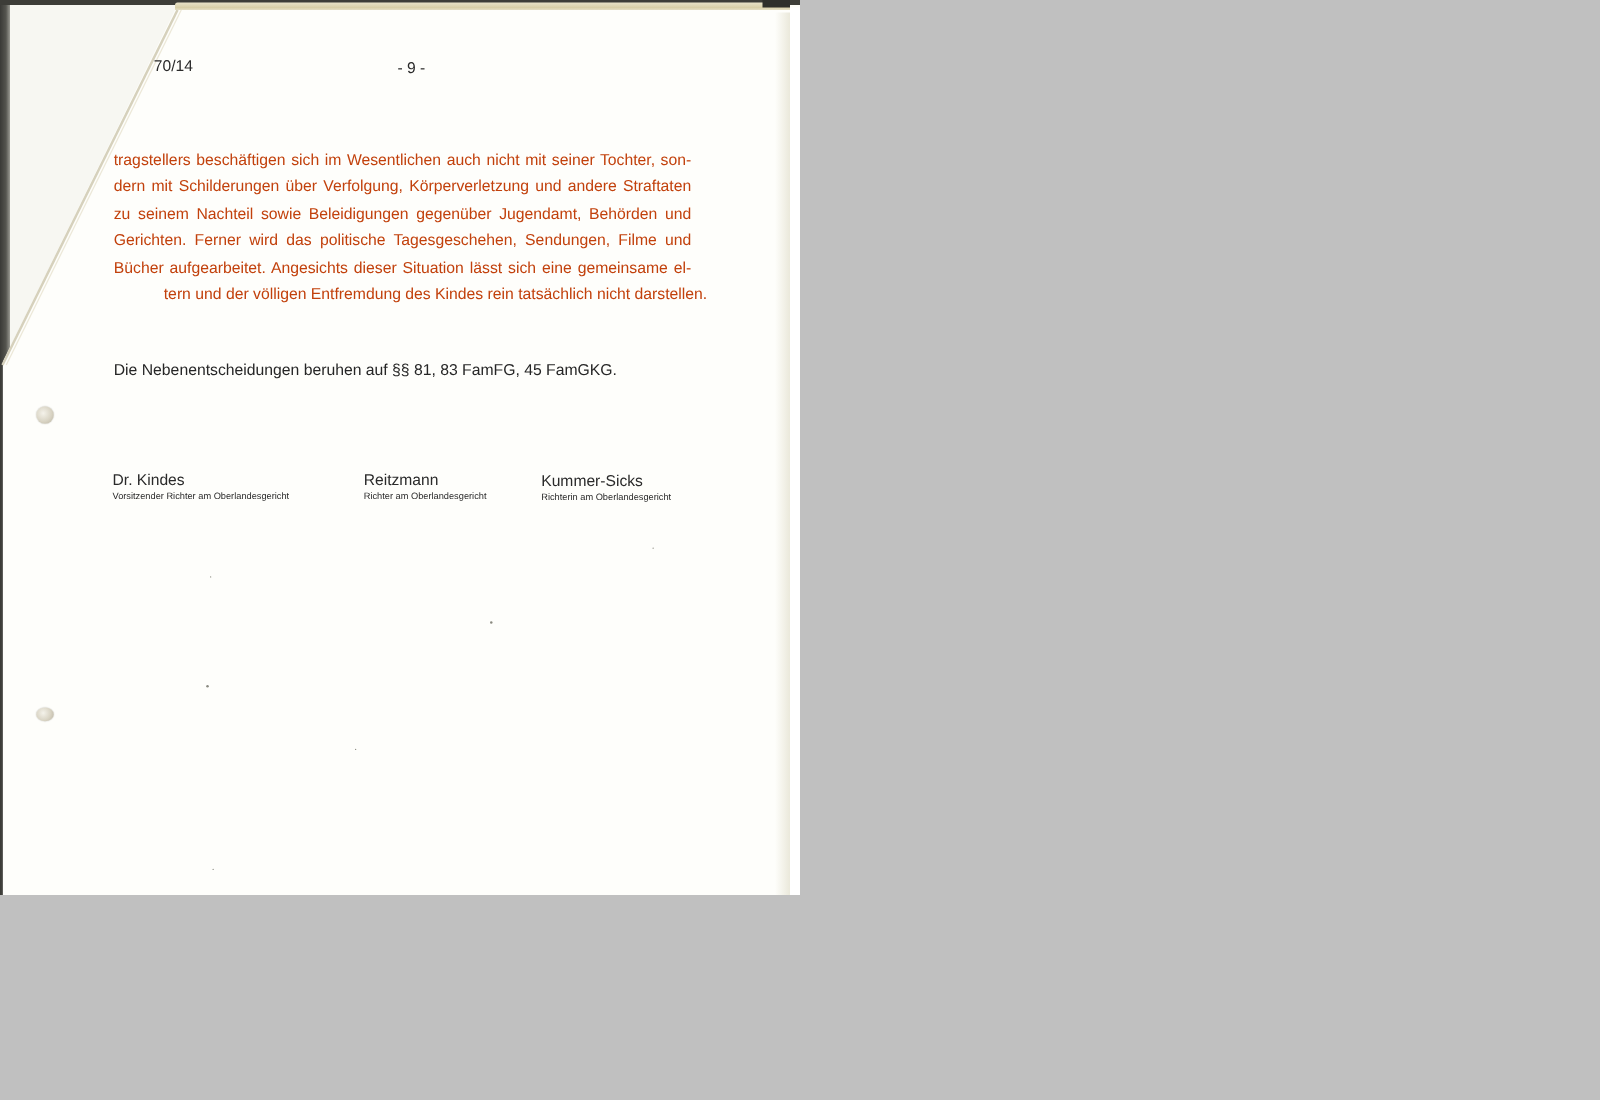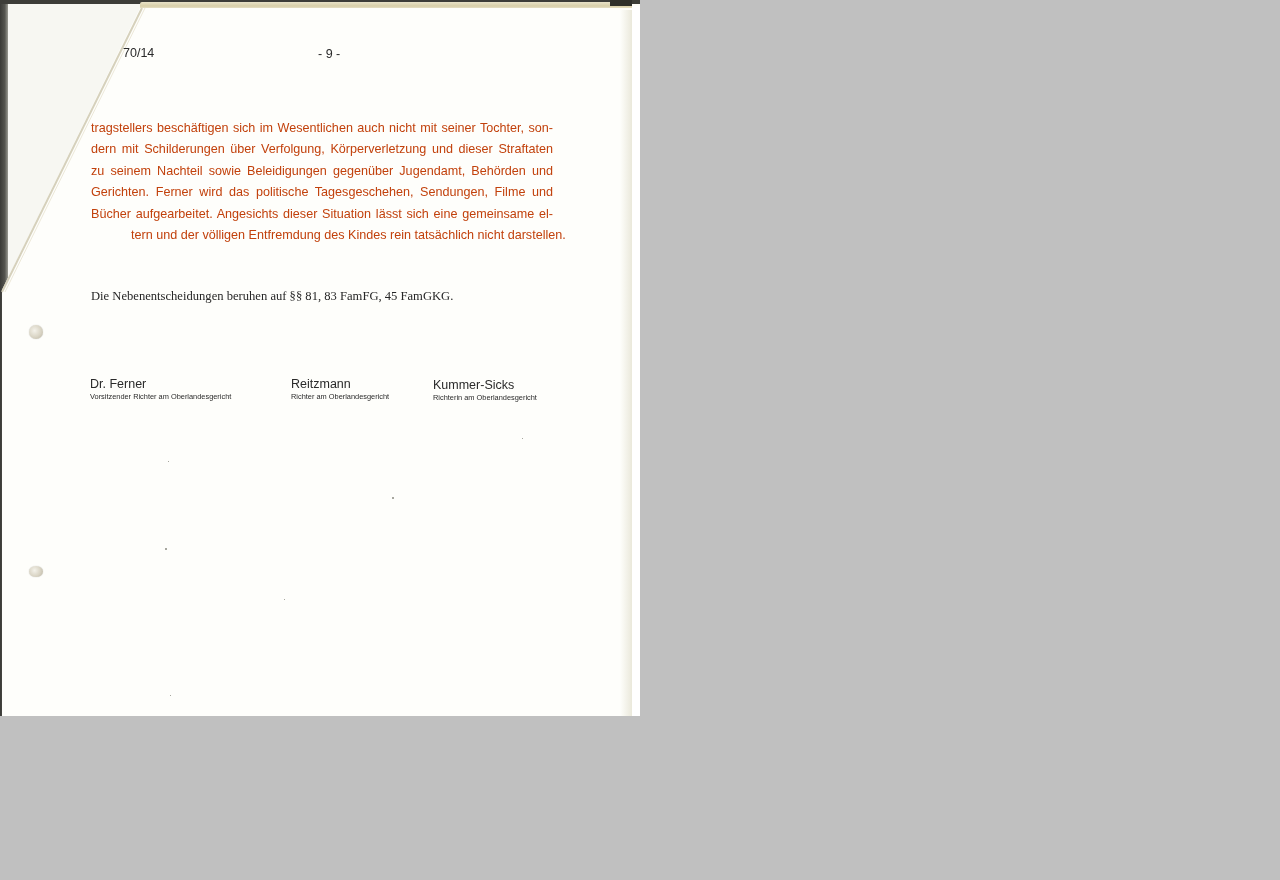--- a/index.html
+++ b/index.html
@@ -123,21 +123,20 @@
     .body-line.last {
       text-align-last: left;
       margin-left: 40px;
     }
     .secondary-para {
       position: absolute;
       left: 91px; top: 289px;
       font-size: 12.6px;
       color: #262626;
       white-space: nowrap;
-      font-family: Liberation Serif, serif;
     }
     .signature {
       position: absolute;
       top: 377px;
       color: #2a2a2a;
     }
     .signature .sig-name {
       display: block;
       font-size: 12.5px;
       line-height: 15px;
@@ -177,31 +176,31 @@
     <div class="right-gap"></div>
 
     <div class="punch-hole" style="left:29px; top:325px;"></div>
     <div class="punch-hole" style="left:29px; top:566px; height:11px;"></div>
 
     <div class="page-header-ref">70/14</div>
     <div class="page-number">- 9 -</div>
 
     <div class="body-text">
       <span class="body-line">tragstellers beschäftigen sich im Wesentlichen auch nicht mit seiner Tochter, son-</span>
-      <span class="body-line">dern mit Schilderungen über Verfolgung, Körperverletzung und dieser Straftaten</span>
+      <span class="body-line">dern mit Schilderungen über Verfolgung, Körperverletzung und andere Straftaten</span>
       <span class="body-line">zu seinem Nachteil sowie Beleidigungen gegenüber Jugendamt, Behörden und</span>
       <span class="body-line">Gerichten. Ferner wird das politische Tagesgeschehen, Sendungen, Filme und</span>
       <span class="body-line">Bücher aufgearbeitet. Angesichts dieser Situation lässt sich eine gemeinsame el-</span>
       <span class="body-line last">tern und der völligen Entfremdung des Kindes rein tatsächlich nicht darstellen.</span>
     </div>
 
     <div class="secondary-para">Die Nebenentscheidungen beruhen auf §§ 81, 83 FamFG, 45 FamGKG.</div>
 
     <div class="signature" style="left:90px;">
-      <span class="sig-name">Dr. Ferner</span>
+      <span class="sig-name">Dr. Kindes</span>
       <span class="sig-title">Vorsitzender Richter am Oberlandesgericht</span>
     </div>
     <div class="signature" style="left:291px;">
       <span class="sig-name">Reitzmann</span>
       <span class="sig-title">Richter am Oberlandesgericht</span>
     </div>
     <div class="signature" style="left:433px; top:378px;">
       <span class="sig-name">Kummer-Sicks</span>
       <span class="sig-title">Richterin am Oberlandesgericht</span>
     </div>

